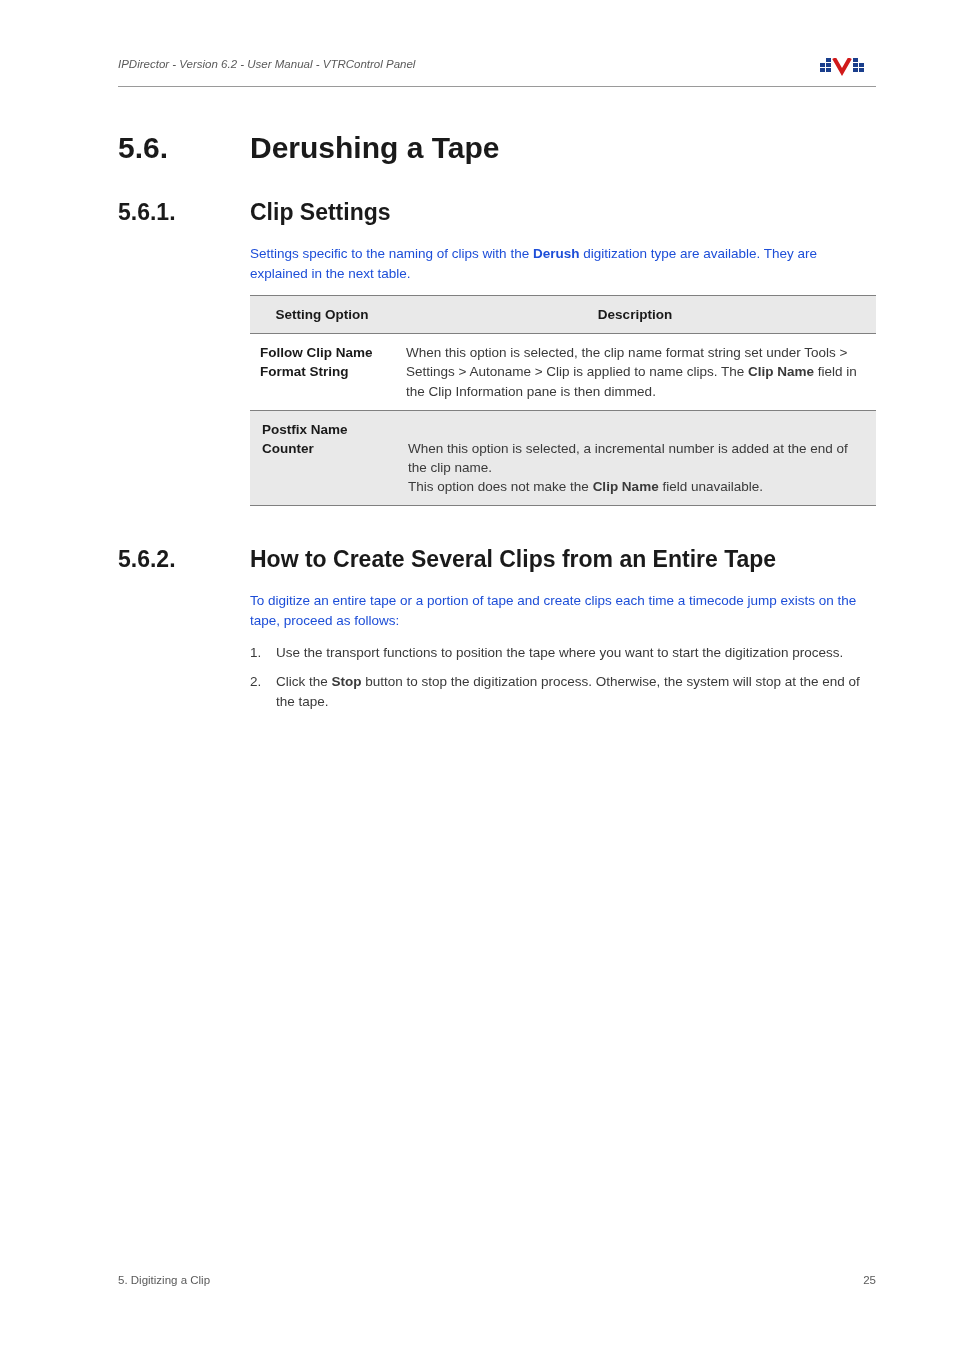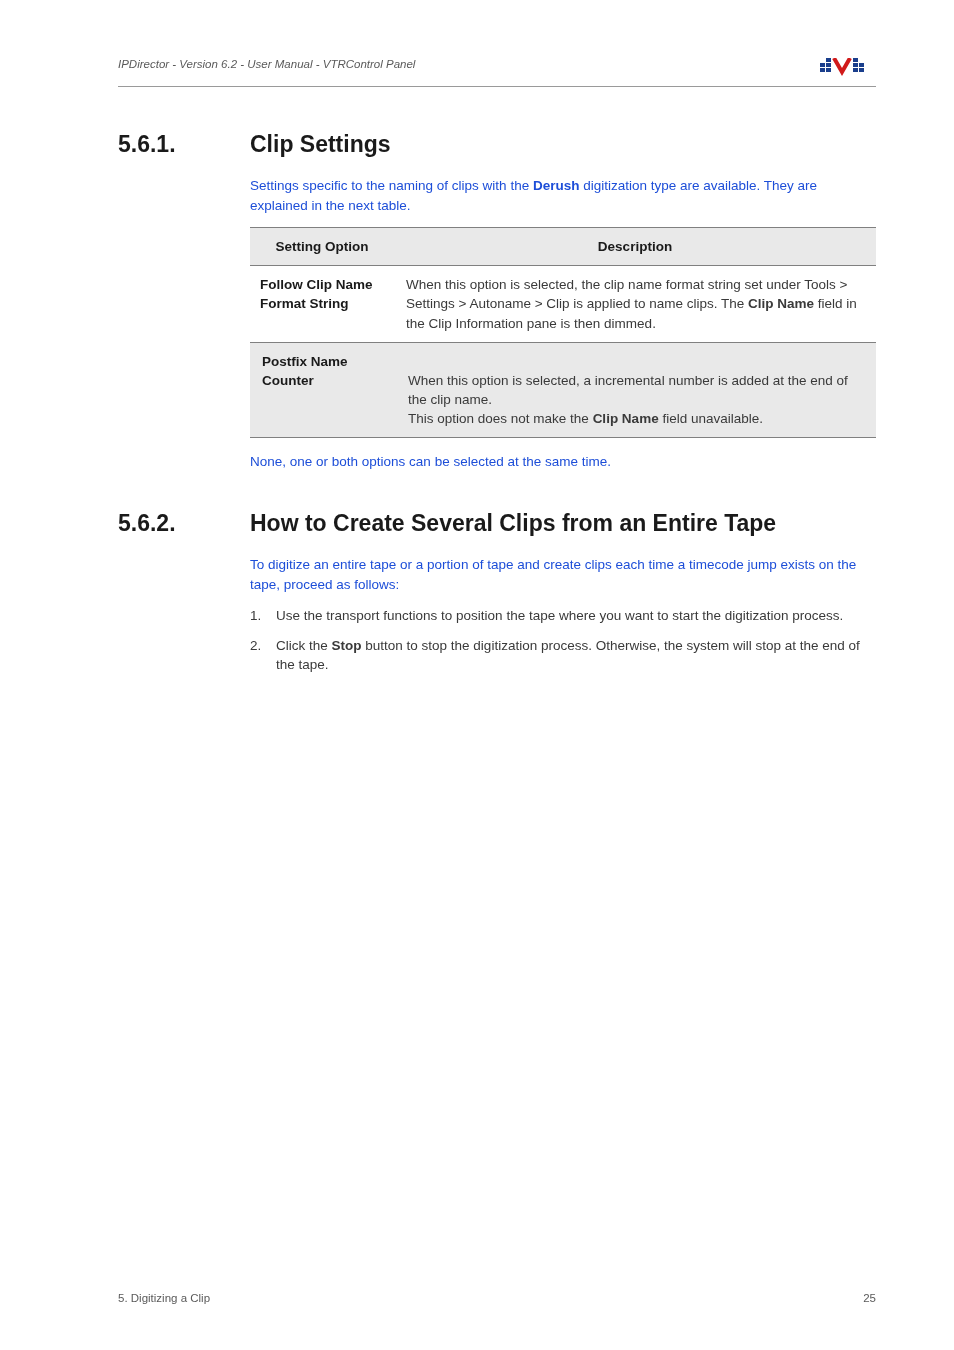--- a/index.html
+++ b/index.html
@@ -106,21 +106,21 @@
   ol.steps li::before {
     content: counter(step) ".";
     position: absolute;
     left: 0;
     top: 0;
   }
   .footer {
     position: absolute;
     left: 118px;
     right: 78px;
-    bottom: 46px;
+    bottom: 64px;
     display: flex;
     justify-content: space-between;
     font-size: 11.5px;
     color: #5a5a5a;
   }
   .b { font-weight: bold; }
 </style>
 </head>
 <body>
 
@@ -138,20 +138,23 @@
         <rect x="33" y="0" width="5" height="4" fill="#1a3e8c"></rect>
         <rect x="33" y="5" width="5" height="4" fill="#1a3e8c"></rect>
         <rect x="33" y="10" width="5" height="4" fill="#1a3e8c"></rect>
         <rect x="39" y="10" width="5" height="4" fill="#1a3e8c"></rect>
         <rect x="39" y="5" width="5" height="4" fill="#1a3e8c"></rect>
       </svg>
     </div>
   </div>
   <hr class="hr">
 
+  <h1 class="section">
+    <span class="sec-num">5.6.</span><span>Derushing a Tape</span>
+  </h1>
 
   <h2 class="subsection">
     <span class="sec-num">5.6.1.</span><span>Clip Settings</span>
   </h2>
 
   <div class="body-block">
     <p class="para">
       <span>Settings specific to the naming of clips with the </span><span class="b">Derush</span><span> digitization type are available. They are explained in the next table.</span>
     </p>
 
@@ -172,21 +175,20 @@
         <tr class="row-alt">
           <td class="col-opt">Postfix Name Counter</td>
           <td style="white-space: pre-line;">
             <span>When this option is selected, a incremental number is added at the end of the clip name.
 This option does not make the </span><span class="b">Clip Name</span><span> field unavailable.</span>
           </td>
         </tr>
       </tbody>
     </table>
 
-    <p class="para">None, one or both options can be selected at the same time.</p>
   </div>
 
   <div class="sub-gap"></div>
 
   <h2 class="subsection">
     <span class="sec-num">5.6.2.</span><span>How to Create Several Clips from an Entire Tape</span>
   </h2>
 
   <div class="body-block">
     <p class="para">To digitize an entire tape or a portion of tape and create clips each time a timecode jump exists on the tape, proceed as follows:</p>

